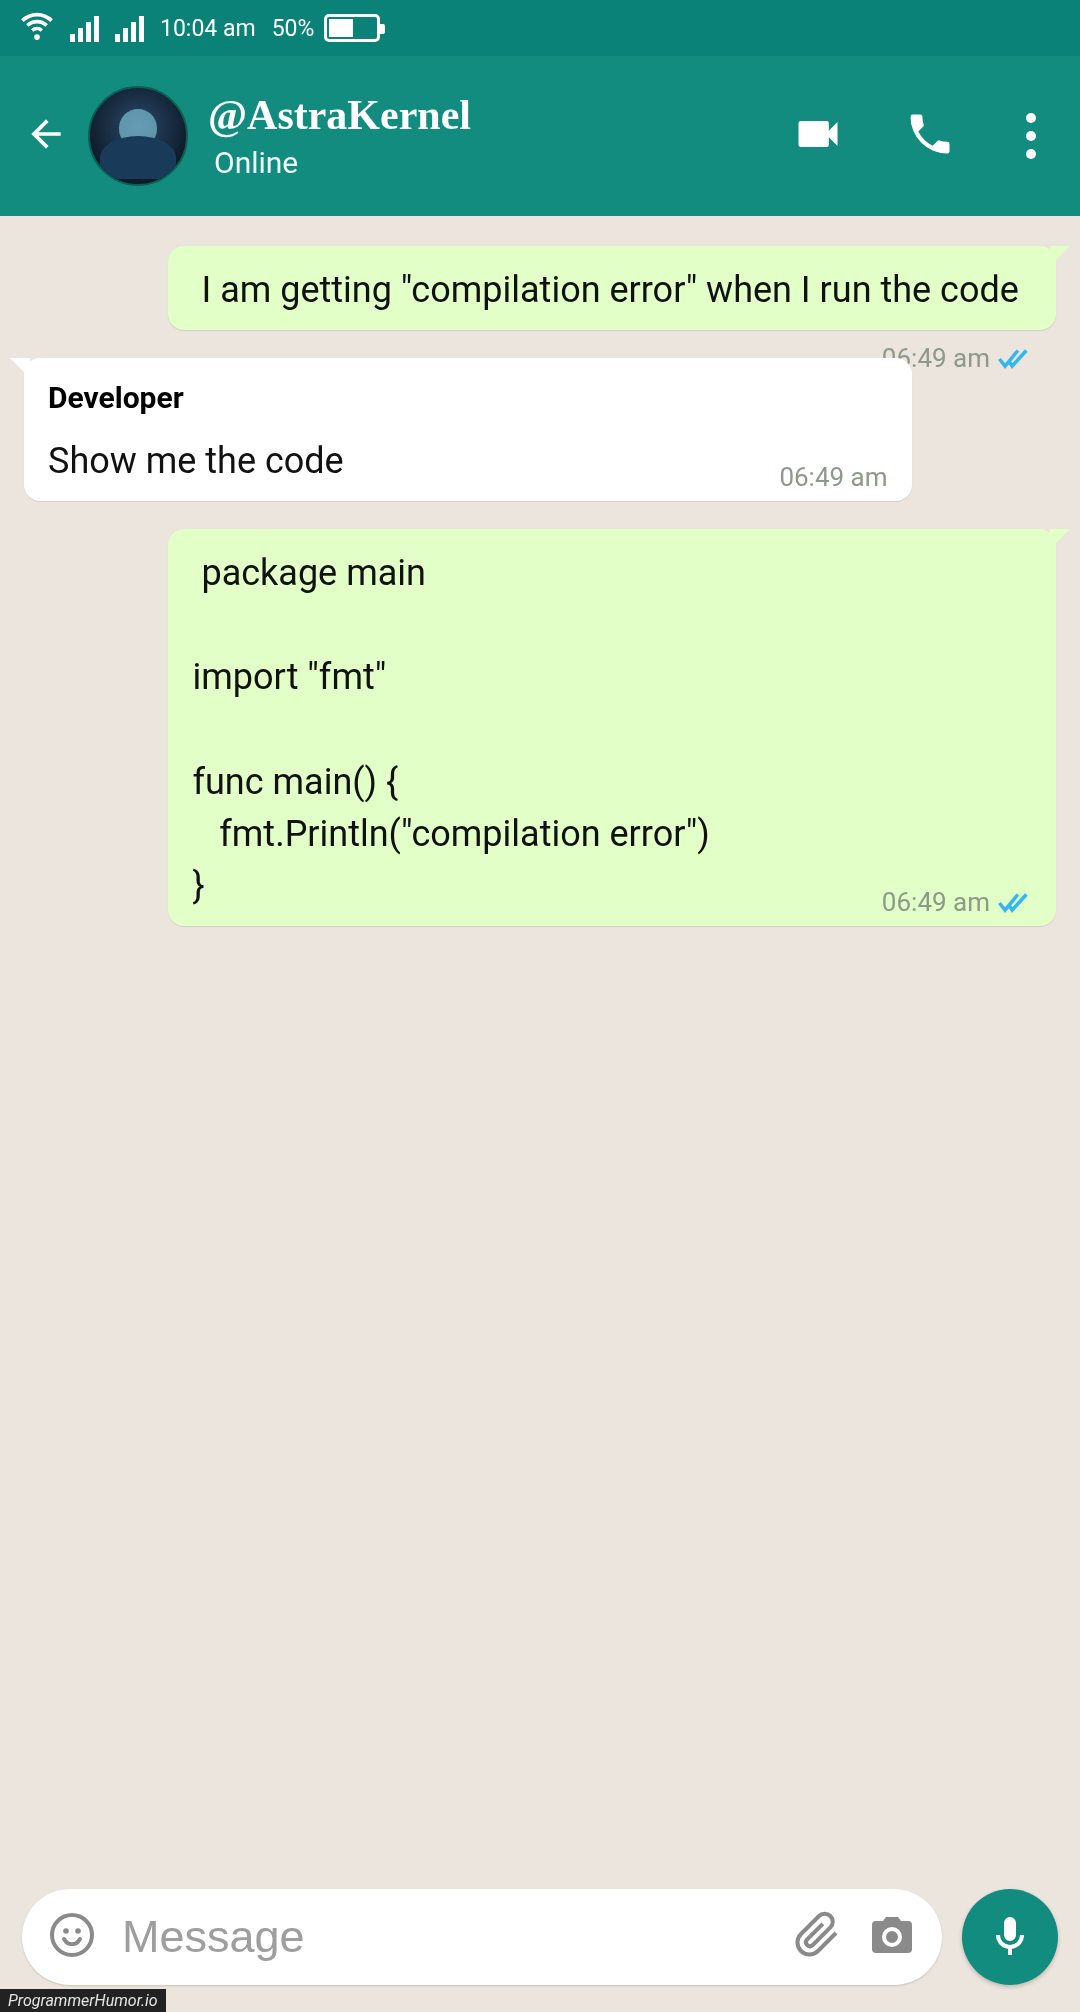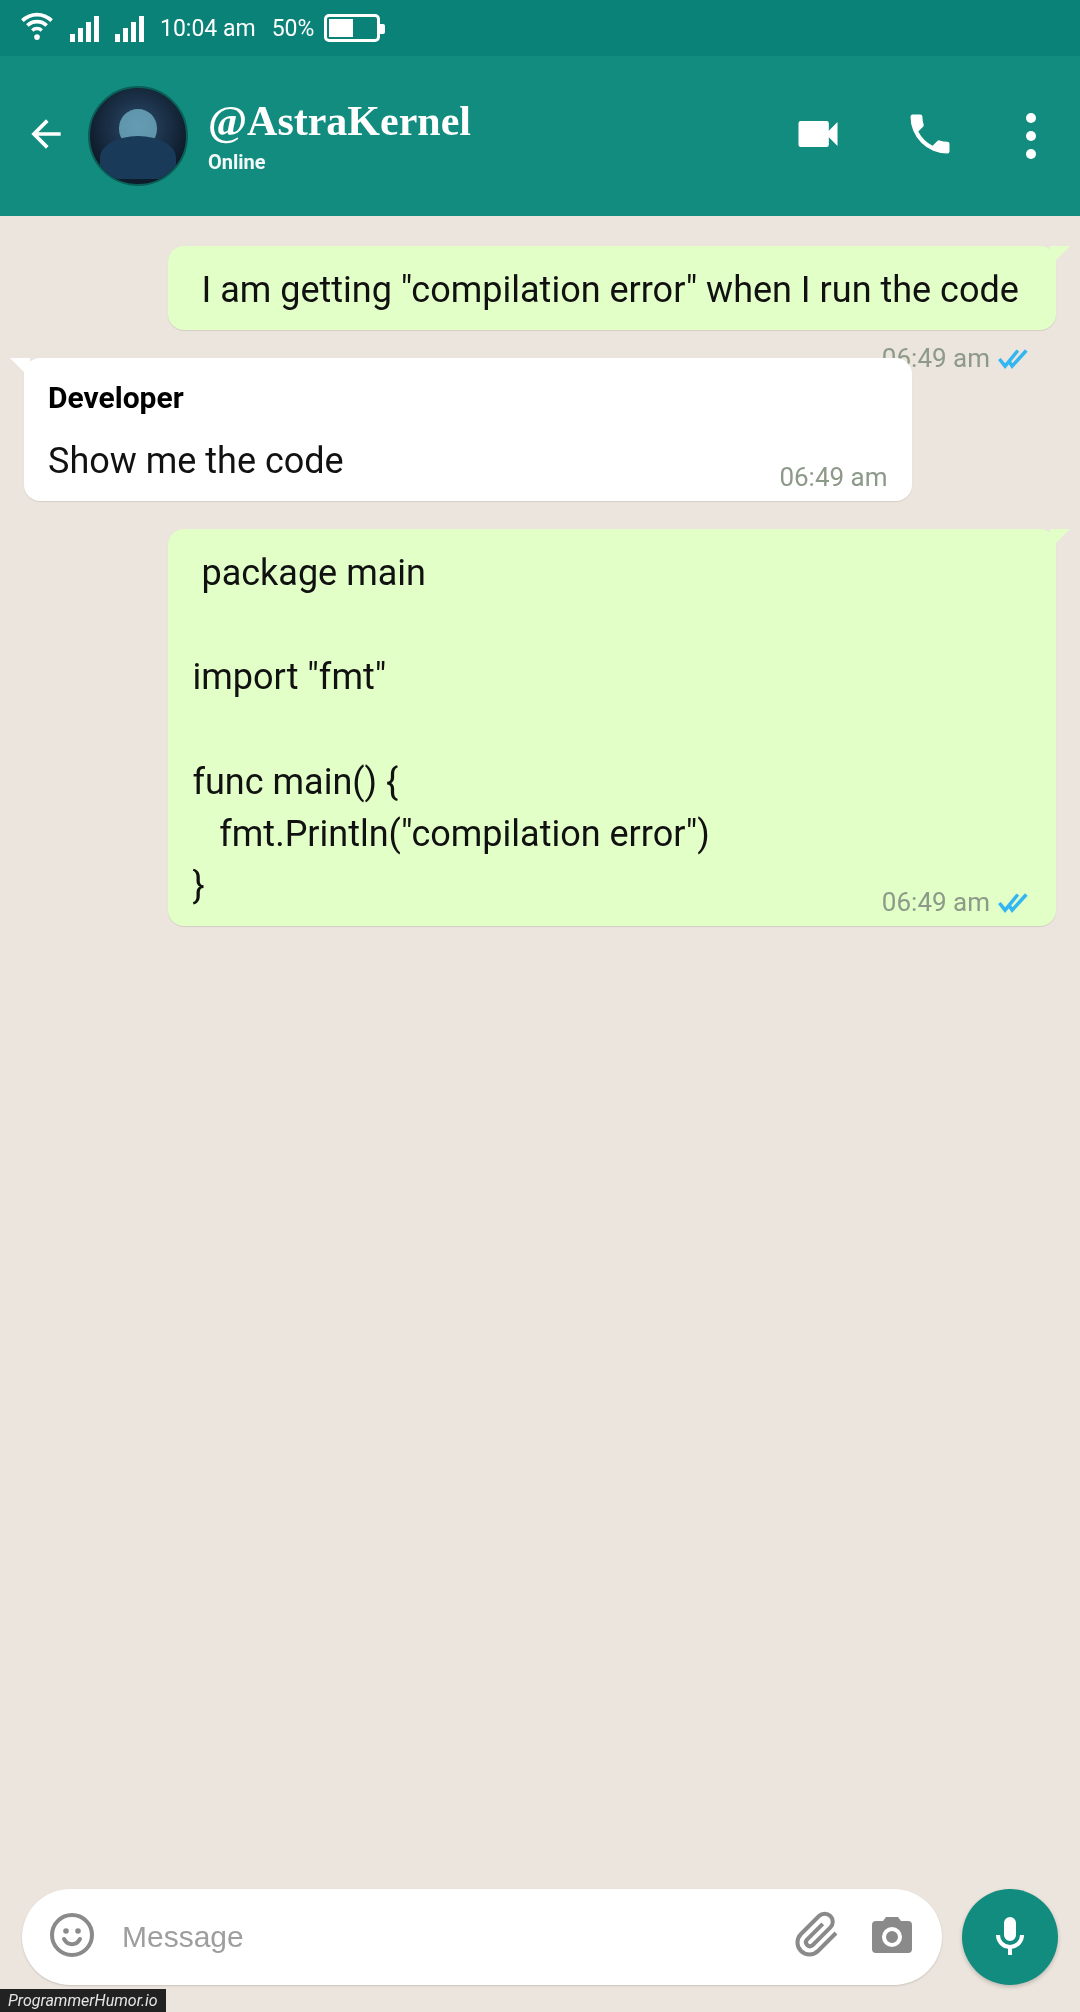--- a/index.html
+++ b/index.html
@@ -54,21 +54,21 @@
   .avatar::before {
     content: ""; position: absolute; left: 30%; top: 22%; width: 40%; height: 40%;
     background: #8bd3e6; border-radius: 50%; opacity: 0.6;
   }
   .avatar::after {
     content: ""; position: absolute; left: 10%; bottom: 5%; width: 80%; height: 45%;
     background: #1a3a5a; border-radius: 50% 50% 0 0;
   }
   .header-text { flex: 1; display: flex; flex-direction: column; }
   .contact-name { font-size: 42px; font-weight: 700; line-height: 1.1; font-family: Liberation Serif, serif; }
-  .contact-status { font-size: 20px; font-weight: 700; margin-top: 6px; opacity: 0.95; }
+  .contact-status { font-size: 30px; font-weight: 400; margin-top: 6px; opacity: 0.95; margin-left: 6px; }
   .header-actions { display: flex; align-items: center; gap: 60px; margin-right: 10px; }
   .header-actions svg { width: 52px; height: 52px; fill: #fff; }
   .menu-dots { display: flex; flex-direction: column; gap: 8px; padding: 0 10px; }
   .menu-dots span { width: 10px; height: 10px; background: #fff; border-radius: 50%; }
 
   
   .chat-area {
     flex: 1;
     background: #ece5dd;
     padding: 30px 24px 0 24px;
@@ -131,21 +131,21 @@
     background: #fff;
     border-radius: 60px;
     display: flex;
     align-items: center;
     padding: 0 26px;
     gap: 26px;
     box-shadow: 0 1px 2px rgba(0,0,0,0.15);
   }
   .input-pill svg { width: 48px; height: 48px; fill: #8a8a8a; }
   .msg-input {
-    flex: 1; border: none; outline: none; font-size: 30px;
+    flex: 1; border: none; outline: none; font-size: 45px;
     color: #1d4ed8; background: transparent;
   }
   .msg-input::placeholder { color: #9e9e9e; }
   .mic-btn {
     width: 96px; height: 96px; border-radius: 50%;
     background: #128c7e; display: flex; align-items: center; justify-content: center;
     box-shadow: 0 2px 4px rgba(0,0,0,0.2);
   }
   .mic-btn svg { width: 48px; height: 48px; fill: #fff; }
 

